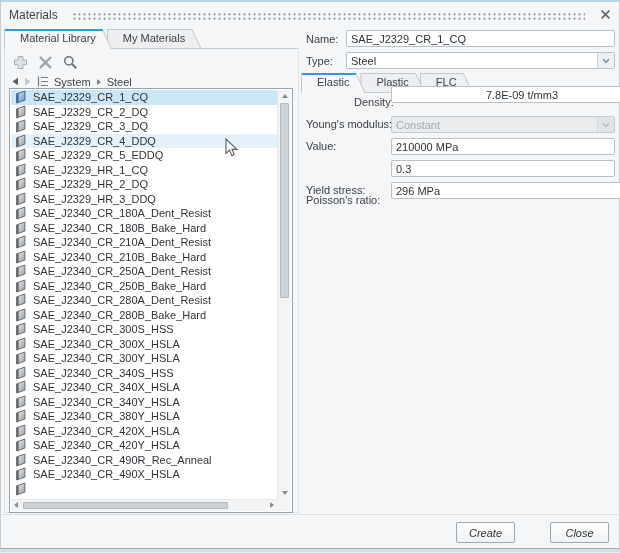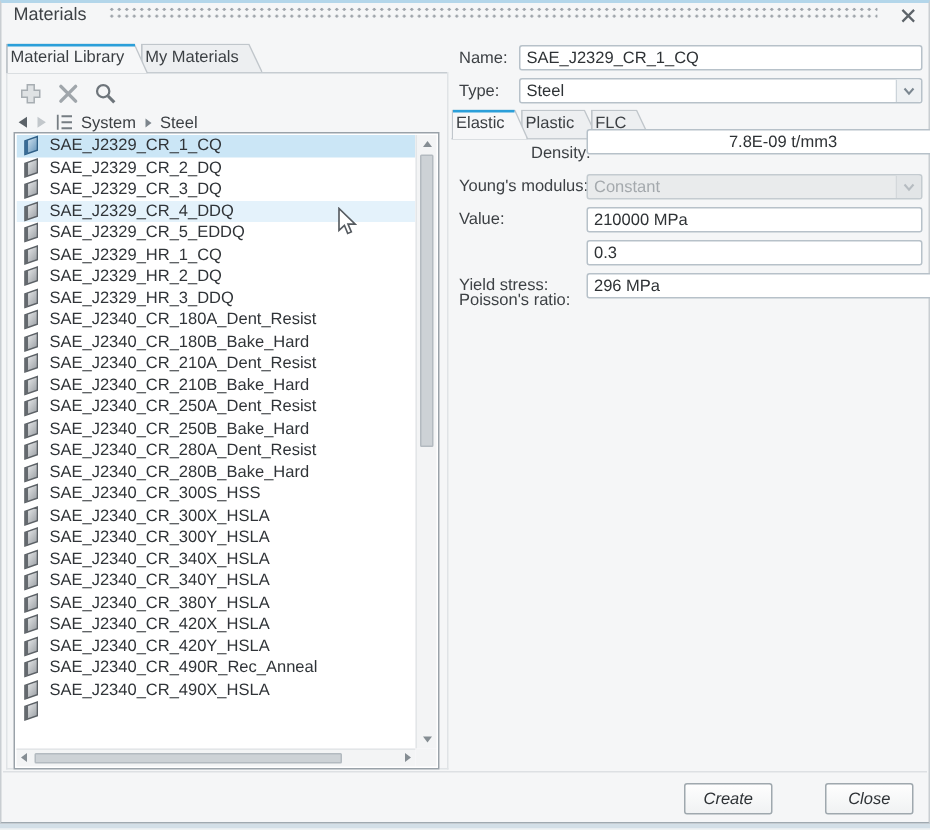--- a/index.html
+++ b/index.html
@@ -10,32 +10,32 @@
   }
   .dialog{
     position:relative;width:620px;height:549px;box-sizing:border-box;
     background:#f5f6f7;
     border-left:1px solid #c9ced2;border-right:1px solid #c9ced2;
     border-top:2px solid #b3d6ea;border-bottom:1px solid #9fa9b0;
   }
   .bottom-strip{width:620px;height:3px;background:#d3dfe7;}
 
   
-  .titlebar{position:absolute;left:0;top:0;right:0;height:25px;display:flex;align-items:flex-start;padding:0 6px 0 8px;box-sizing:border-box;}
+  .titlebar{position:absolute;left:0;top:0;right:0;height:25px;display:flex;align-items:center;padding:0 6px 0 8px;box-sizing:border-box;}
   .title{font-size:12px;color:#3e4246;white-space:nowrap;}
   .dots{
     flex:1;height:8px;margin:2px 12px 0 14px;
     background-image:radial-gradient(circle,#9fa5ab 1px,transparent 1.1px);
     background-size:5px 4.5px;background-position:0 0;
   }
   .closebox{width:16px;height:16px;display:flex;align-items:center;justify-content:center;cursor:default;}
 
   
   .tabstrip{position:absolute;display:flex;align-items:flex-start;border-bottom:1px solid #c6ccd1;}
-  .tab{position:relative;height:19px;line-height:19px;padding:0 16px 0 3px;margin-right:-5px;color:#3b3f43;white-space:nowrap;}
+  .tab{position:relative;height:19px;line-height:19px;padding:0 16px 0 16px;margin-right:-5px;color:#3b3f43;white-space:nowrap;}
   .tab .shape{position:absolute;inset:0;clip-path:polygon(0 0,calc(100% - 9px) 0,100% 100%,0 100%);background:#c0c6cb;}
   .tab .shape::before{content:"";position:absolute;inset:1px 1px 0 1px;clip-path:polygon(0 0,calc(100% - 8.5px) 0,100% 100%,0 100%);background:#edeff1;}
   .tab.active{z-index:2;height:20px;margin-bottom:-1px;}
   .tab.active .shape::before{background:#f6f7f8;}
   .tab.active .shape::after{content:"";position:absolute;left:1px;right:9px;top:0;height:2px;background:var(--accent,#2b9fd9);}
   .tab .tlabel{position:relative;z-index:1;}
   .left-tabstrip{left:3px;top:27px;width:294px;}
   .right-tabstrip{left:300px;top:71px;width:313px;}
 
   
@@ -298,20 +298,27 @@
             <polygon points="1.6,3.9 9.9,1 9.9,10.1 1.6,13" fill="url(#bookGrey)" stroke="#5c6166" stroke-width="0.9"></polygon>
             <polygon points="1.6,3.9 3.7,3.17 3.7,12.27 1.6,13" fill="#64696e"></polygon>
           </svg>
           <span>SAE_J2340_CR_300Y_HSLA</span>
         </div>
         <div class="list-row">
           <svg class="bicon" width="12" height="14" viewBox="0 0 12 14">
             <polygon points="1.6,3.9 9.9,1 9.9,10.1 1.6,13" fill="url(#bookGrey)" stroke="#5c6166" stroke-width="0.9"></polygon>
             <polygon points="1.6,3.9 3.7,3.17 3.7,12.27 1.6,13" fill="#64696e"></polygon>
           </svg>
+          <span>SAE_J2340_CR_340S_HSS</span>
+        </div>
+        <div class="list-row">
+          <svg class="bicon" width="12" height="14" viewBox="0 0 12 14">
+            <polygon points="1.6,3.9 9.9,1 9.9,10.1 1.6,13" fill="url(#bookGrey)" stroke="#5c6166" stroke-width="0.9"></polygon>
+            <polygon points="1.6,3.9 3.7,3.17 3.7,12.27 1.6,13" fill="#64696e"></polygon>
+          </svg>
           <span>SAE_J2340_CR_340X_HSLA</span>
         </div>
         <div class="list-row">
           <svg class="bicon" width="12" height="14" viewBox="0 0 12 14">
             <polygon points="1.6,3.9 9.9,1 9.9,10.1 1.6,13" fill="url(#bookGrey)" stroke="#5c6166" stroke-width="0.9"></polygon>
             <polygon points="1.6,3.9 3.7,3.17 3.7,12.27 1.6,13" fill="#64696e"></polygon>
           </svg>
           <span>SAE_J2340_CR_340Y_HSLA</span>
         </div>
         <div class="list-row">

